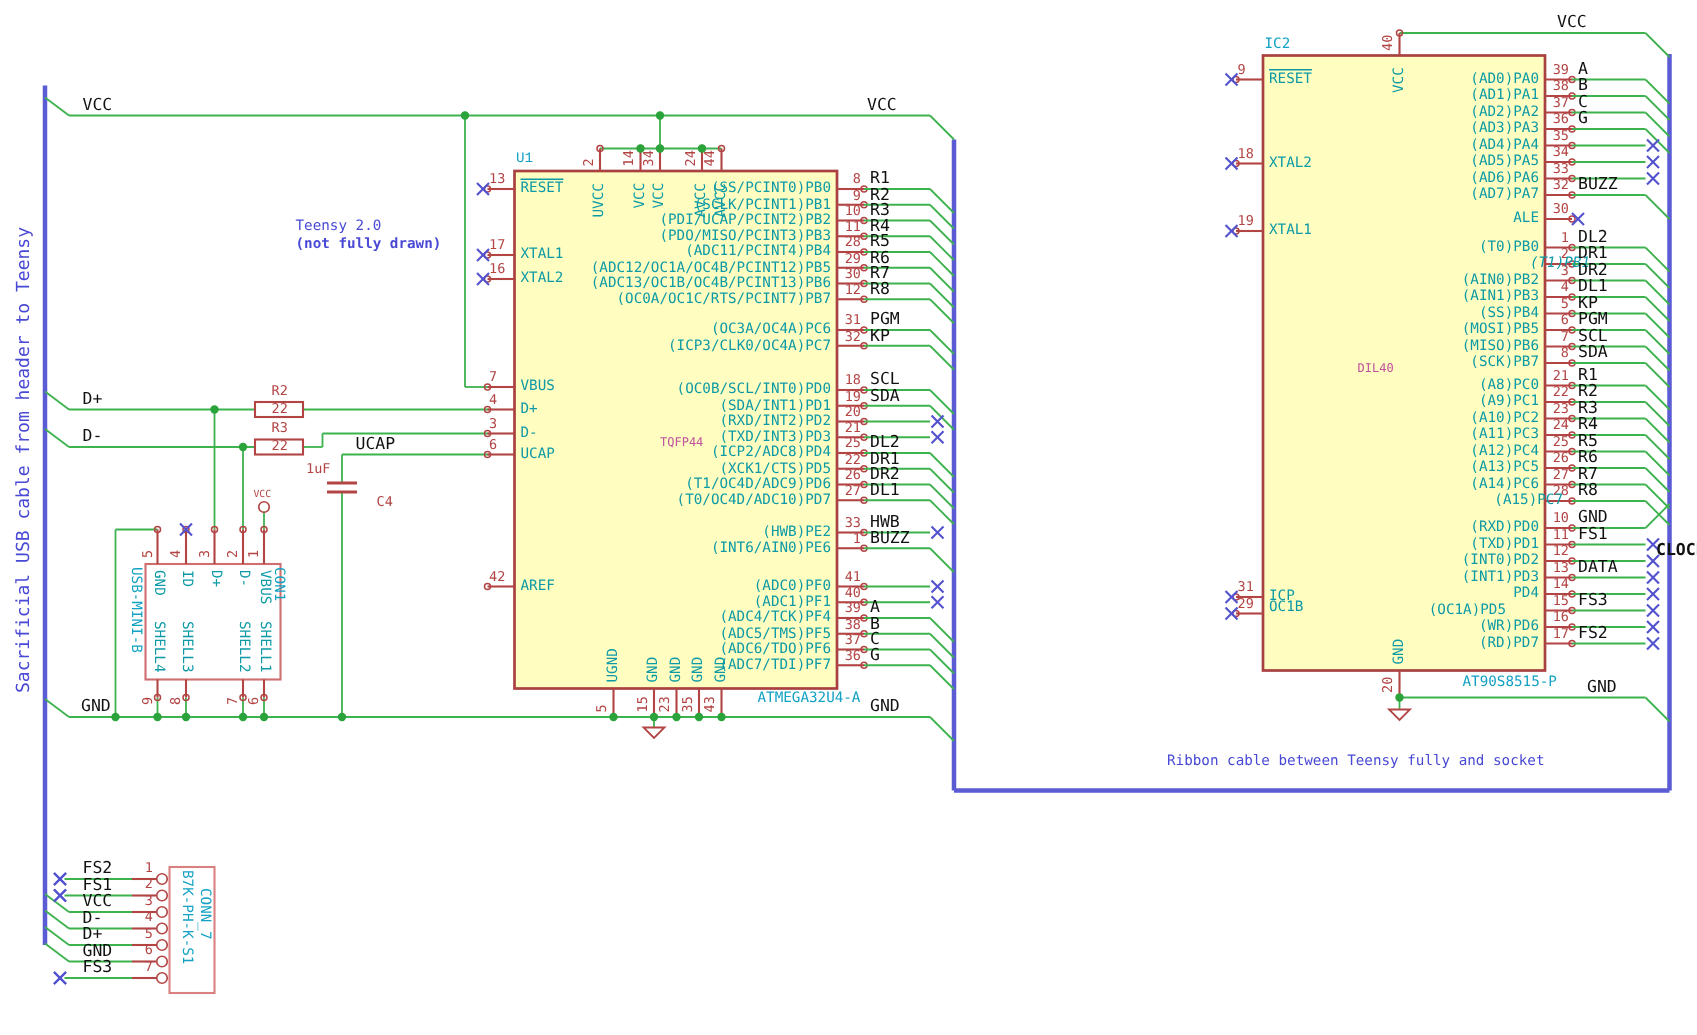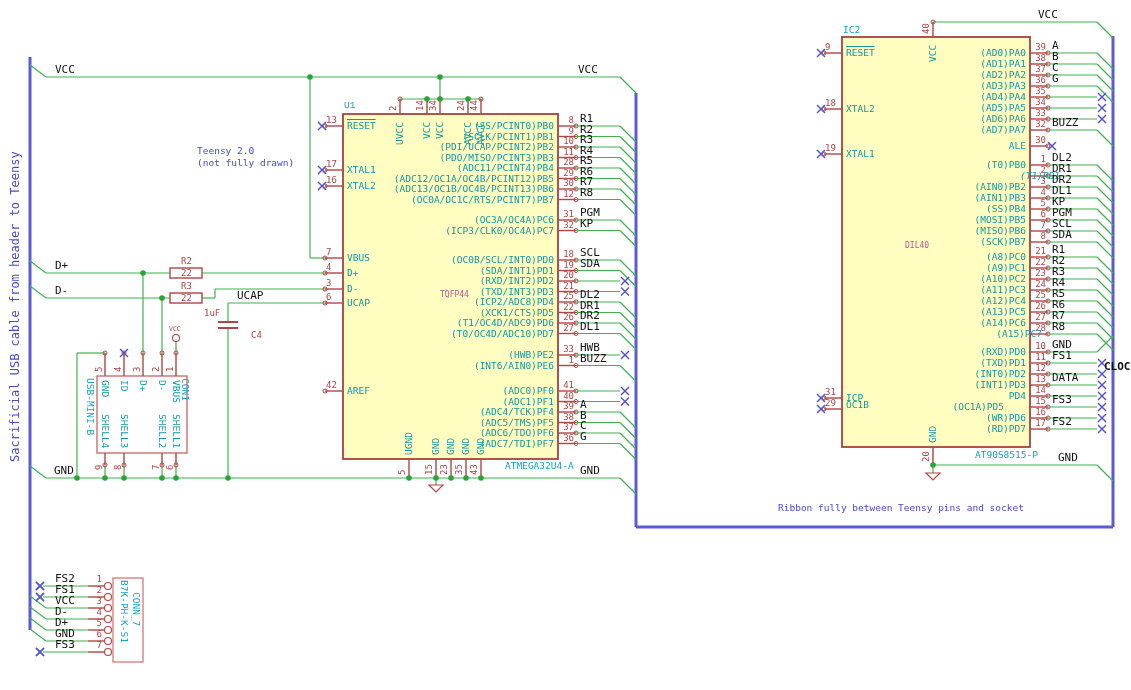--- a/index.html
+++ b/index.html
@@ -457,22 +457,22 @@
       <circle cx="176" cy="478" r="2.8" stroke="none" fill="#2aa33a" stroke-width="1"></circle>
       <circle cx="228" cy="478" r="2.8" stroke="none" fill="#2aa33a" stroke-width="1"></circle>
       <circle cx="409" cy="478" r="2.8" stroke="none" fill="#2aa33a" stroke-width="1"></circle>
       <circle cx="436" cy="478" r="2.8" stroke="none" fill="#2aa33a" stroke-width="1"></circle>
       <circle cx="451" cy="478" r="2.8" stroke="none" fill="#2aa33a" stroke-width="1"></circle>
       <circle cx="466" cy="478" r="2.8" stroke="none" fill="#2aa33a" stroke-width="1"></circle>
       <circle cx="481" cy="478" r="2.8" stroke="none" fill="#2aa33a" stroke-width="1"></circle>
       <circle cx="933" cy="465" r="2.8" stroke="none" fill="#2aa33a" stroke-width="1"></circle>
     </svg>
   <div class="note" style="left:197px;top:145px;">Teensy 2.0</div>
-  <div class="note" style="left:197px;top:157px;">(not fully drawn)</div>
-  <div class="note" style="left:778px;top:502px;">Ribbon fully between Teensy pins and socket</div>
+  <div class="note" style="left:197px;top:157px;font-weight:bold;">(not fully drawn)</div>
+  <div class="note" style="left:778px;top:502px;">Ribbon cable between Teensy fully and socket</div>
   <div class="note vup" style="left:10px;top:462px;font-size:12px;">Sacrificial USB cable from header to Teensy</div>
 <div class="ref" style="left: 344px; top: 101px; font-family: Liberation Mono, monospace;">U1</div>
     <div class="ref" style="left: 505px; top: 461px;">ATMEGA32U4-A</div>
     <div class="fp" style="left: 440px; top: 290px;">TQFP44</div>
     <div class="pnum" style="left: 326px; top: 116px;">13</div>
     <div class="pname ol" style="left: 347px; top: 121px;">RESET</div>
     <div class="pnum" style="left: 326px; top: 160px;">17</div>
     <div class="pname" style="left: 347px; top: 165px;">XTAL1</div>
     <div class="pnum" style="left: 326px; top: 176px;">16</div>
     <div class="pname" style="left: 347px; top: 181px;">XTAL2</div>

